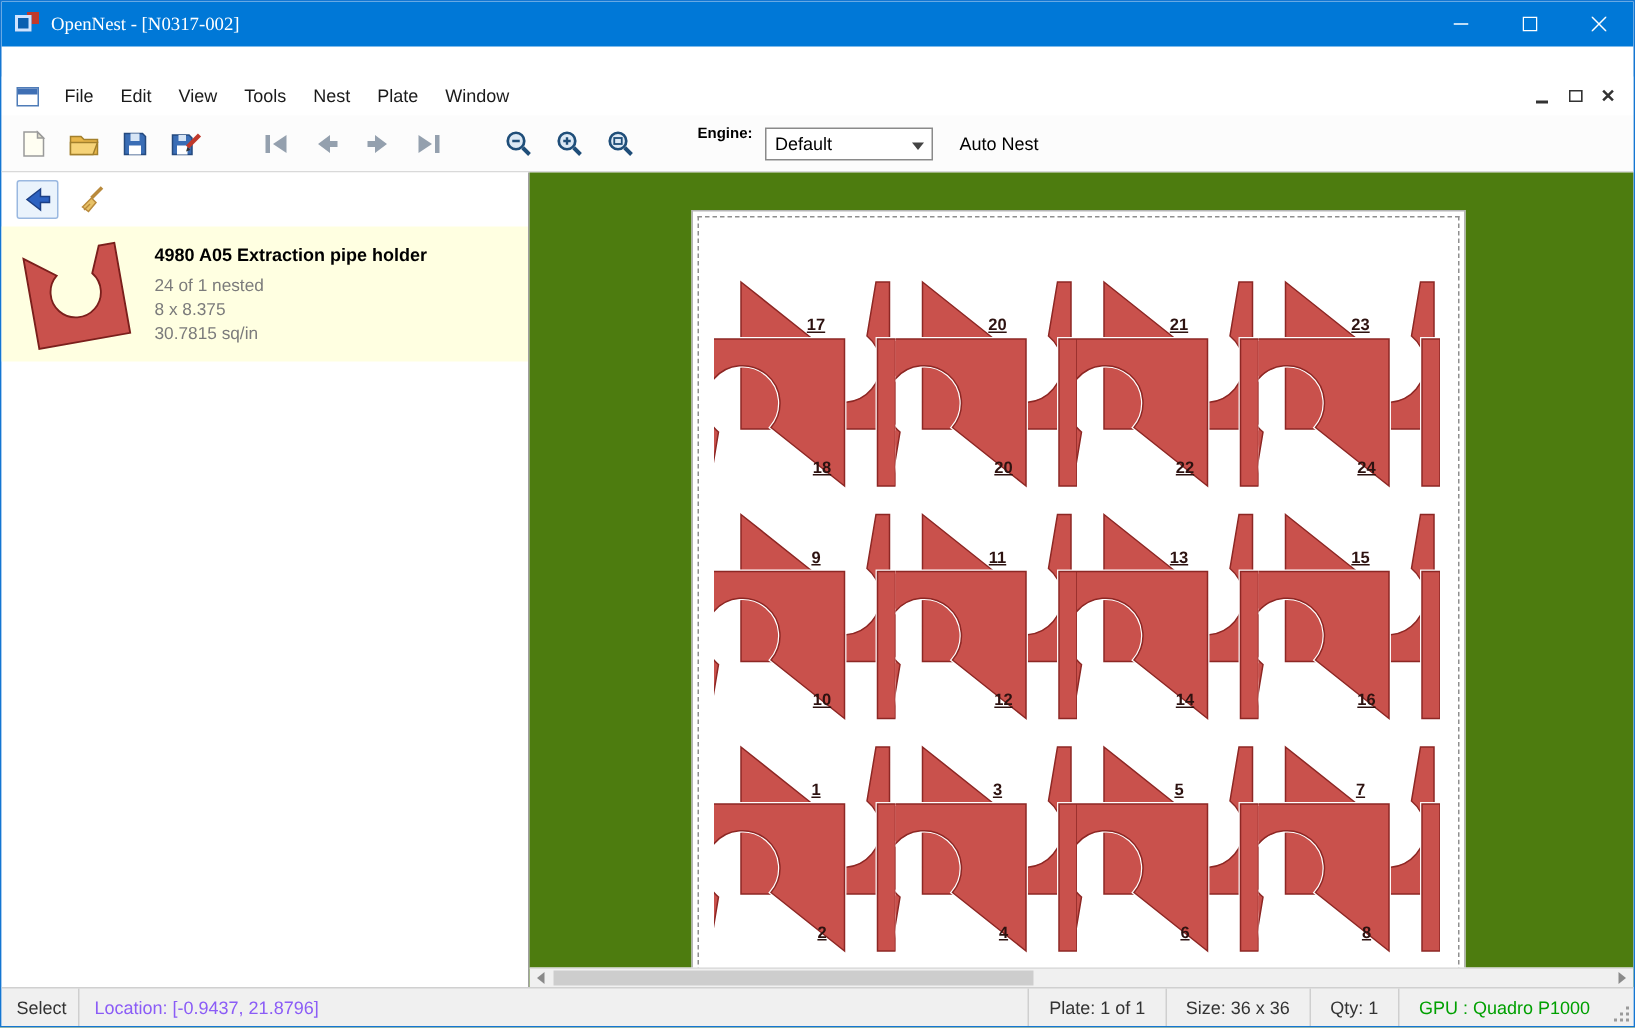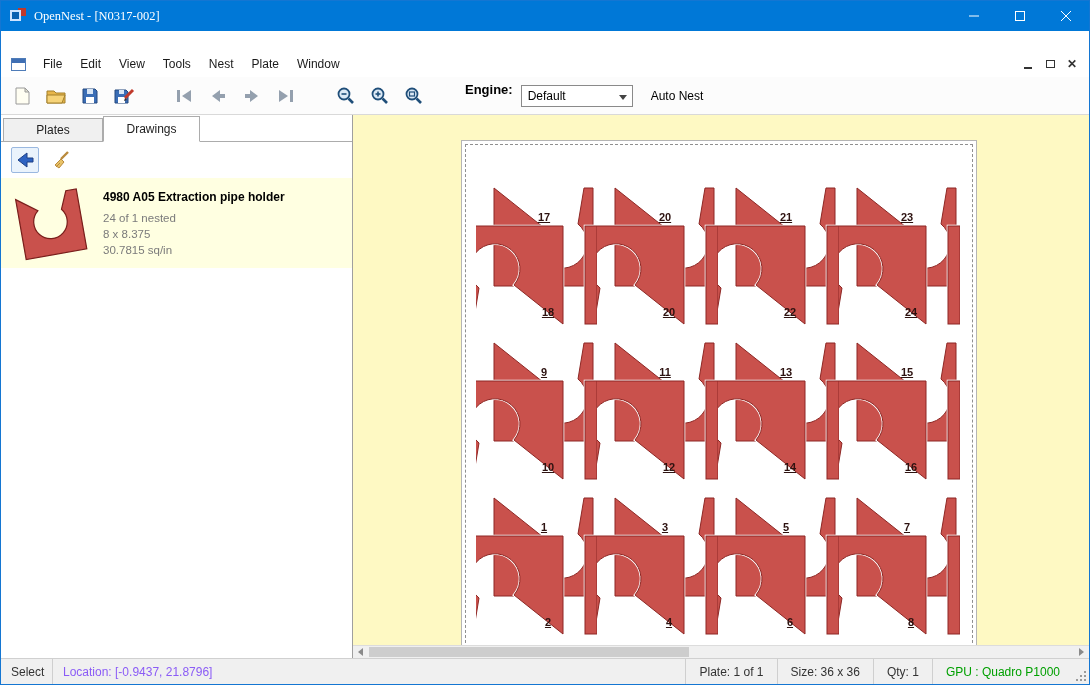--- a/index.html
+++ b/index.html
@@ -26,21 +26,21 @@
   .mdi-min { width:8px; height:2px; background:#333; margin-top:8px; }
   .mdi-restore { position:relative; width:9px; height:8px; }
   .mdi-restore::before { content:''; position:absolute; right:0; top:0; width:7px; height:6px; border:1px solid #333; }
   .mdi-restore::after { content:''; position:absolute; left:0; bottom:0; width:7px; height:6px; border:1px solid #333; background:#fff; }
   .mdi-close { font-size:12px; font-weight:bold; }
 
   
   .toolbar { height:38px; background:#fcfcfc; border-bottom:1px solid #d9d9d9; display:flex; align-items:center; padding-left:6px; flex:0 0 auto; }
   .tool-btn { width:30px; height:30px; display:flex; align-items:center; justify-content:center; margin-right:4px; border:1px solid transparent; border-radius:2px; }
   .tgroup { display:flex; margin-right:26px; }
-  .engine-label { font-size:13px; font-weight:bold; margin:0 8px 13px 6px; }
+  .engine-label { font-size:10px; font-weight:bold; margin:0 8px 13px 6px; }
   .combo { width:112px; height:22px; border:1px solid #8a8a8a; background:#fff; display:flex; align-items:center; font-size:12px; padding-left:6px; position:relative; }
   .combo-caret { position:absolute; right:5px; top:9px; width:0; height:0; border-left:4px solid transparent; border-right:4px solid transparent; border-top:5px solid #444; }
   .autonest { font-size:12px; margin-left:18px; }
 
   
   .content { flex:1 1 auto; display:flex; min-height:0; }
 
   
   .sidepanel { width:352px; background:#fff; border-right:1px solid #9f9f9f; display:flex; flex-direction:column; flex:0 0 auto; }
   .tabstrip { height:27px; display:flex; align-items:flex-end; border-bottom:1px solid #acacac; padding-left:2px; }
@@ -50,21 +50,21 @@
   .ptool-btn { width:28px; height:26px; display:flex; align-items:center; justify-content:center; margin-right:8px; }
   .ptool-btn.bordered { border:1px solid #9ab8e0; background:#eaf3fc; border-radius:2px; }
   .drawing-item { background:#ffffe1; padding:8px 8px 10px 8px; display:flex; min-height:88px; }
   .thumb-wrap { width:84px; display:flex; align-items:flex-start; justify-content:center; padding-top:4px; }
   .thumb-wrap svg { transform:rotate(-10deg); }
   .drawing-text { flex:1; padding-left:10px; }
   .drawing-title { font-size:12px; font-weight:bold; color:#000; margin:4px 0 6px 0; }
   .drawing-sub { font-size:11.5px; color:#7b7b7b; line-height:16px; }
 
   
-  .canvas { flex:1 1 auto; background:#fef9c3; position:relative; overflow:hidden; }
+  .canvas { flex:1 1 auto; background:#4d7c0f; position:relative; overflow:hidden; }
   .plate { position:absolute; left:108px; top:25px; width:516px; height:512px; background:#fff; border:1px solid #b5b5b5; }
   .plate::before { content:''; position:absolute; inset:3px; border:1px dashed #8f8f8f; pointer-events:none; }
   .nest-row { position:absolute; left:14px; display:flex; }
   .nest-row.r0 { top:39px; } .nest-row.r1 { top:194px; } .nest-row.r2 { top:349px; }
   .tile { position:relative; width:121px; height:152px; }
   .tile svg { display:block; width:121px; height:152px; }
   .part-w { fill:#c9514c; stroke:#ffffff; stroke-width:2.6; }
   .part-d { fill:#c9514c; stroke:#8d2724; stroke-width:1; }
   .pnum { position:absolute; transform:translateX(-50%); font-size:11px; font-weight:bold; color:#2d1210; text-decoration:underline; }
   .pnum-top { left:68px; top:31px; }
@@ -242,24 +242,20 @@
     <div class="combo">
       <span>Default</span>
       <span class="combo-caret"></span>
     </div>
     <span class="autonest">Auto Nest</span>
   </div>
 
   <div class="content">
 
     <div class="sidepanel">
-      <div class="tabstrip">
-        <div class="tab">Plates</div>
-        <div class="tab active">Drawings</div>
-      </div>
       <div class="panel-toolbar">
         <div class="ptool-btn bordered">
           <svg width="20" height="18">
             <path d="M12,2 L3,9 L12,16 L12,11 L18,11 L18,7 L12,7 Z" fill="#2d62c1" stroke="#1c3f85"></path>
           </svg>
         </div>
         <div class="ptool-btn">
           <svg width="20" height="20">
             <line x1="17" y1="2" x2="10" y2="9" stroke="#b98a3c" stroke-width="2.4"></line>
             <path d="M4,15 L10,9 L13,12 L8,18 Z" fill="#e8c267" stroke="#b98a3c"></path>

